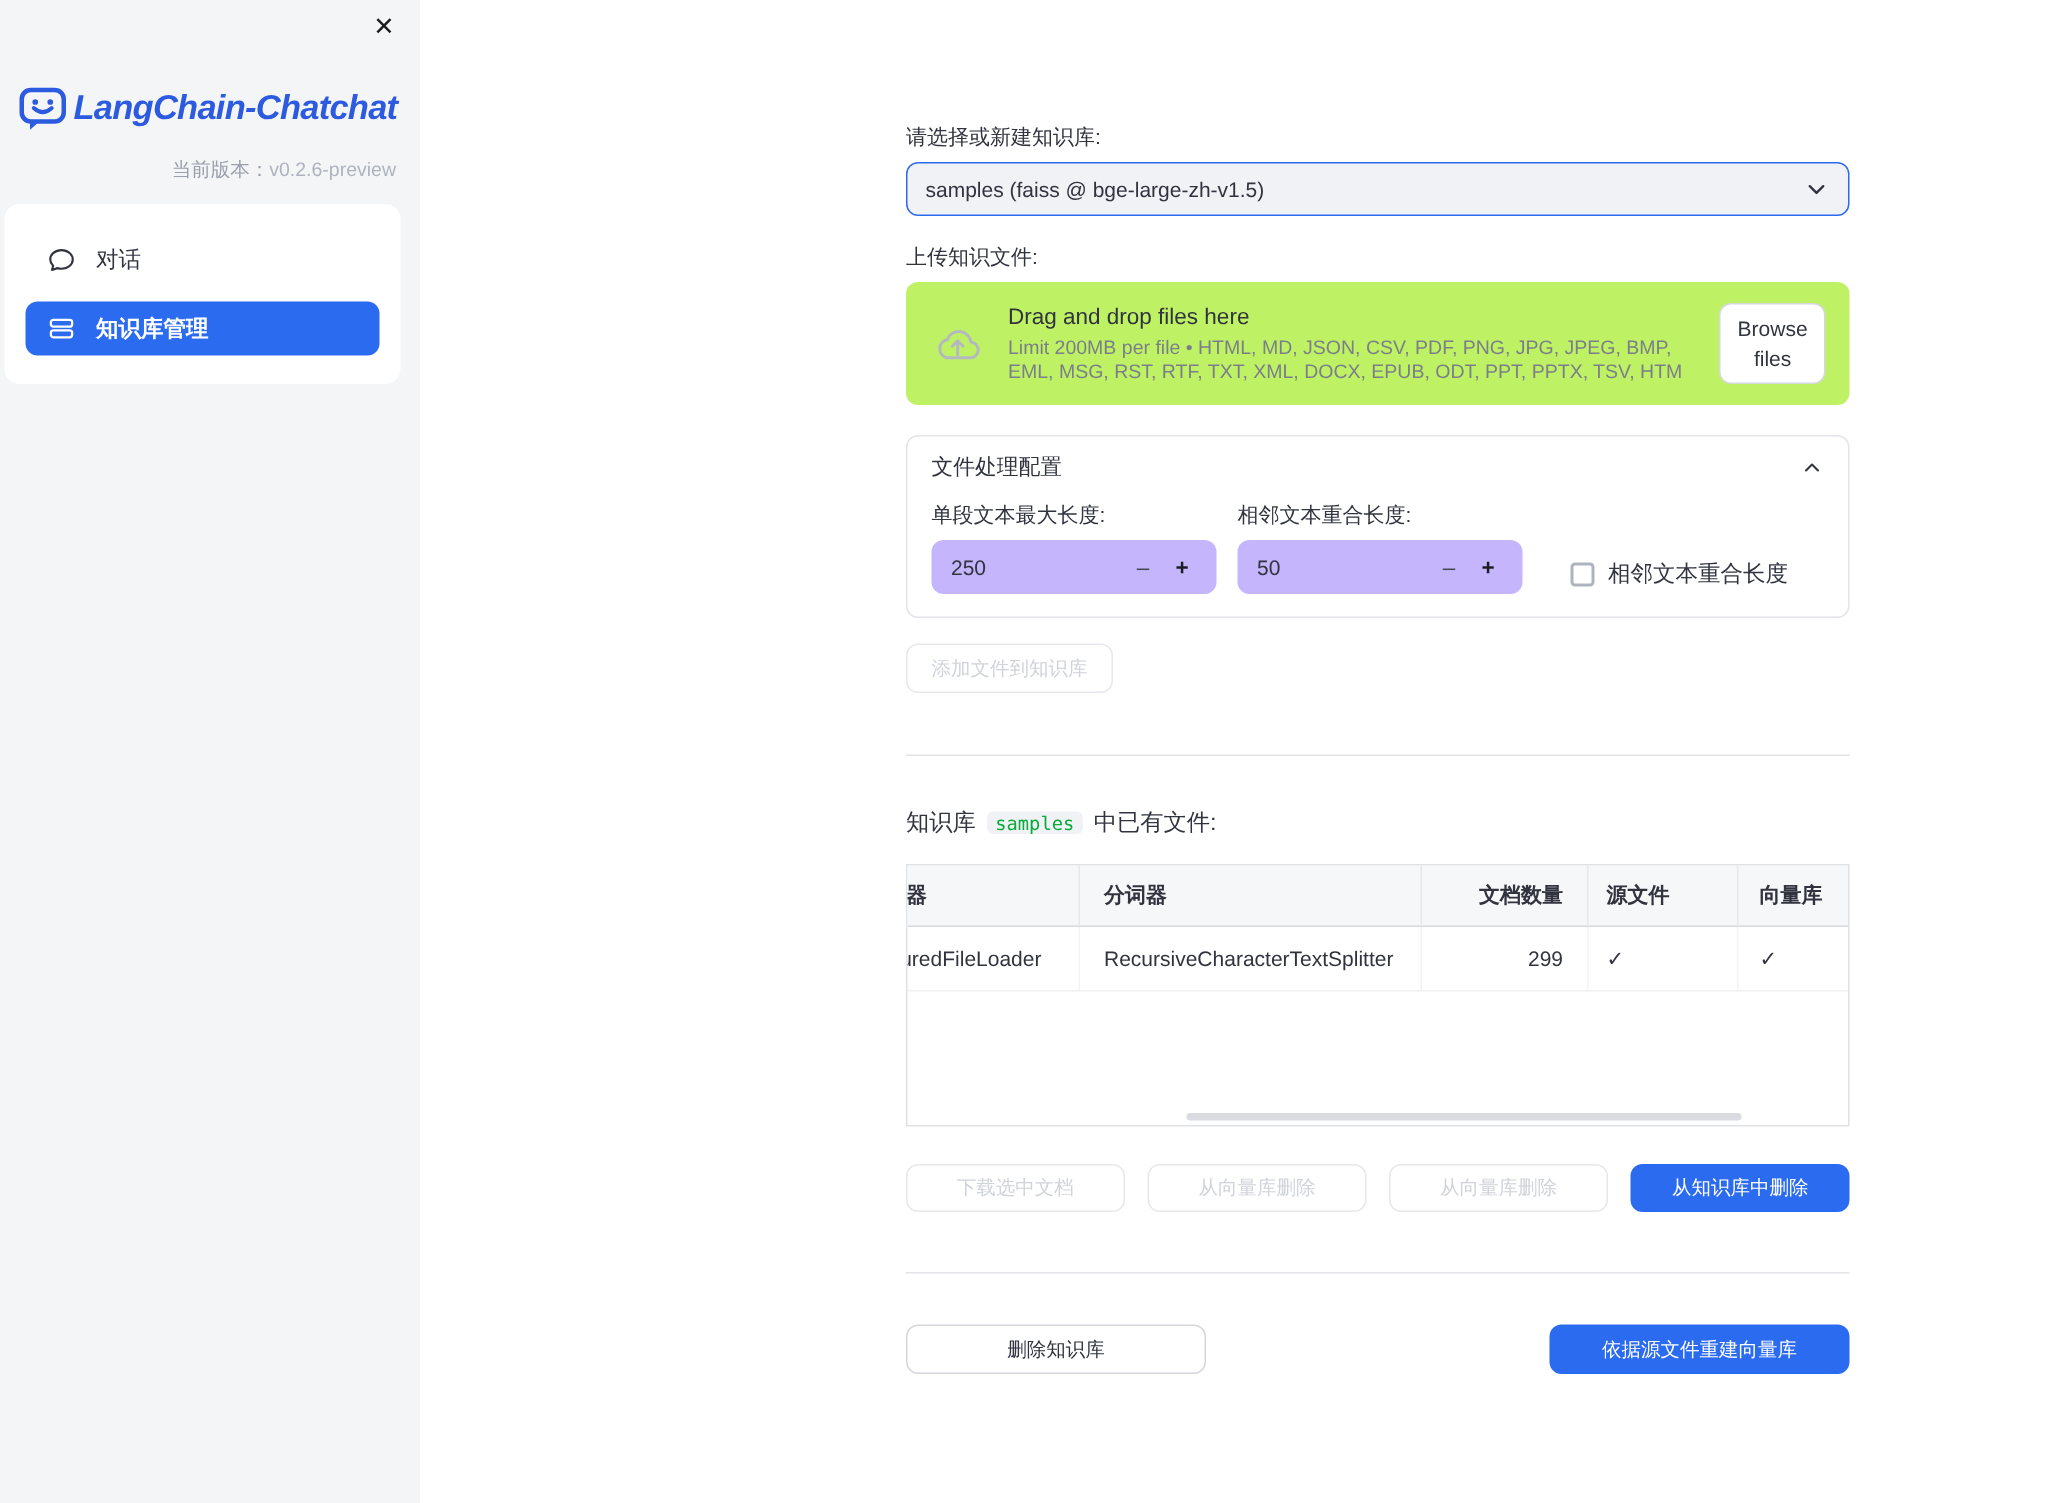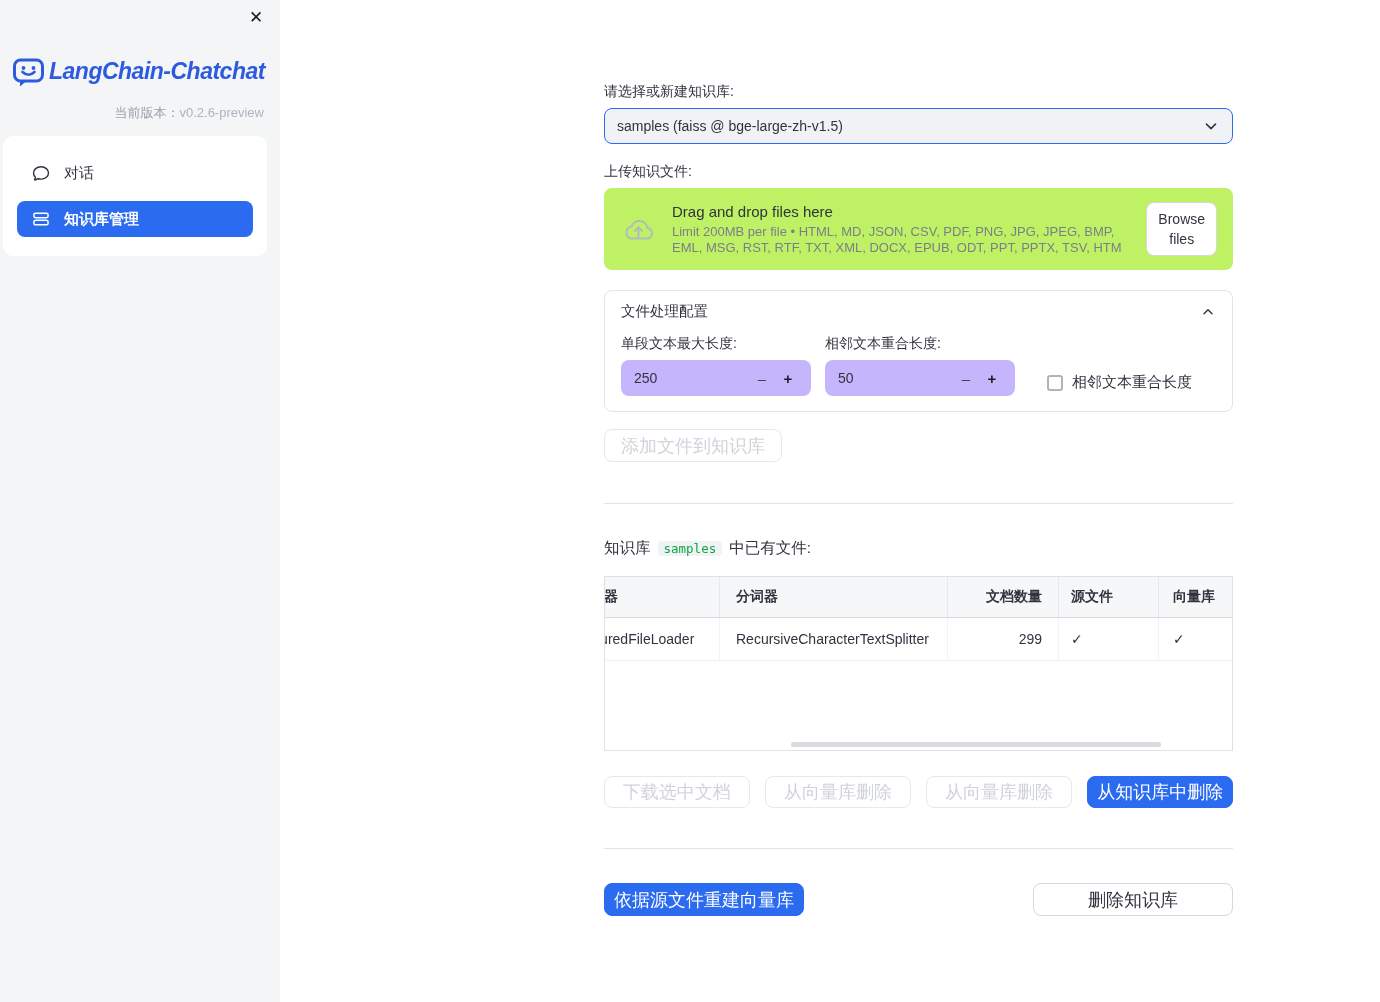--- a/index.html
+++ b/index.html
@@ -48,21 +48,21 @@
   .num-input { display:flex; align-items:center; width:190px; height:36px; background:#c4b5fd;
     border-radius:8px; padding:0 10px 0 13px; }
   .num-value { flex:1; font-size:14px; }
   .step-btn { width:26px; text-align:center; font-size:15px; color:#44464e; background:none; border:none;
     cursor:pointer; font-family:inherit; }
   .step-btn.plus { font-weight:bold; color:#1c1d22; }
   .chk-col { display:flex; align-items:center; margin-left:18px; margin-top:38px; }
   .checkbox { width:16px; height:16px; background:#fff; border:2px solid #aeb3bd; border-radius:3px; cursor:pointer; }
   .chk-label { margin-left:9px; font-size:15px; }
 
-  .btn { border-radius:8px; font-size:18px; font-family:inherit; cursor:pointer; }
+  .btn { border-radius:8px; font-size:13px; font-family:inherit; cursor:pointer; }
   .btn-disabled { background:#fff; border:1px solid #e7e8ec; color:#d0d3da; cursor:default; }
   .btn-primary { background:#2b6bf0; border:1px solid #2b6bf0; color:#fff; }
   .btn-secondary { background:#fff; border:1px solid #d5d7dd; color:#31333f; }
   .add-btn { margin-top:17px; height:33px; padding:0 16px; }
 
   .divider { height:1px; background:#e2e3e7; margin:41px 0 0 0; }
 
   .kb-line { margin-top:34px; font-size:15.5px; display:flex; align-items:center; }
   .kb-code { font-family:"DejaVu Sans Mono","Liberation Mono",monospace; font-size:12.5px; color:#09ab3b;
     background:#f0f2f6; padding:0 6px; border-radius:4px; margin:0 7px; }
@@ -237,18 +237,18 @@
   <div class="actions-row">
     <button class="btn btn-disabled">下载选中文档</button>
     <button class="btn btn-disabled">从向量库删除</button>
     <button class="btn btn-disabled">从向量库删除</button>
     <button class="btn btn-primary">从知识库中删除</button>
   </div>
 
   <div class="divider2"></div>
 
   <div class="bottom-row">
+    <button class="btn btn-secondary">删除知识库</button>
     <button class="btn btn-primary">依据源文件重建向量库</button>
-    <button class="btn btn-secondary">删除知识库</button>
   </div>
 
 </div>
 </main>
 
 </body></html>

